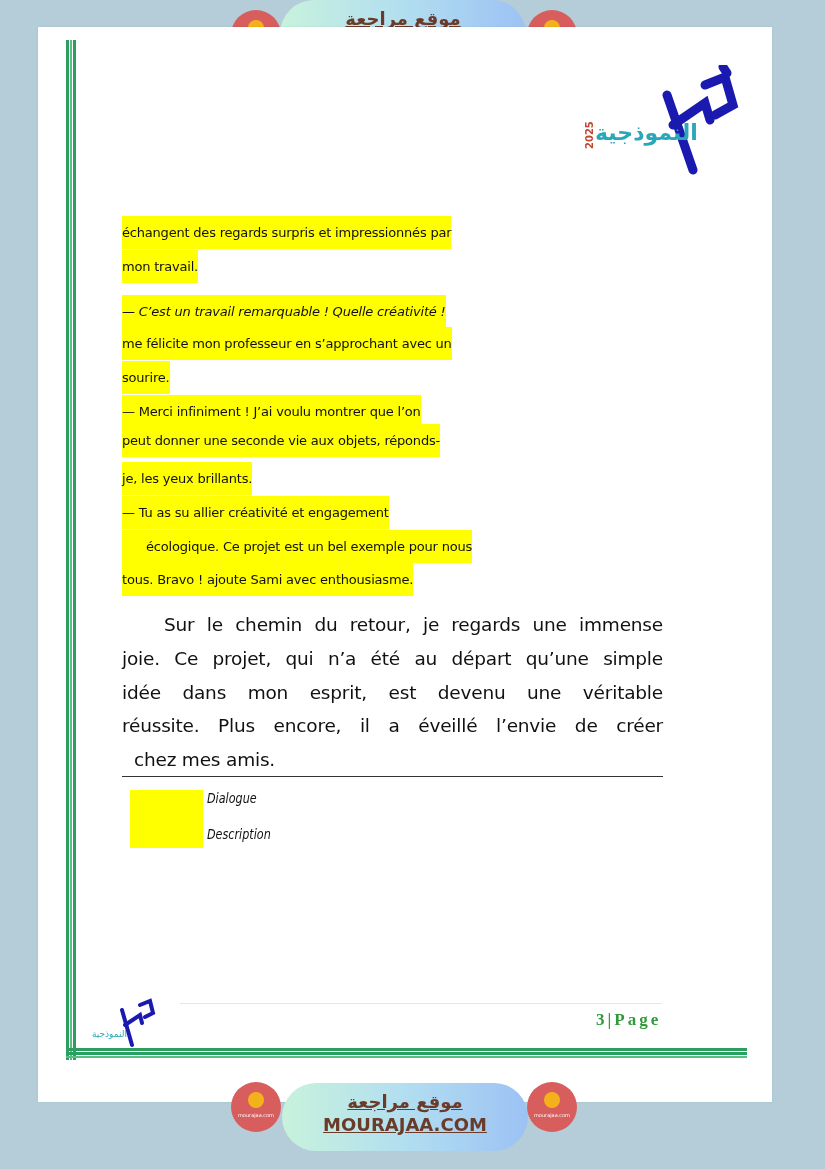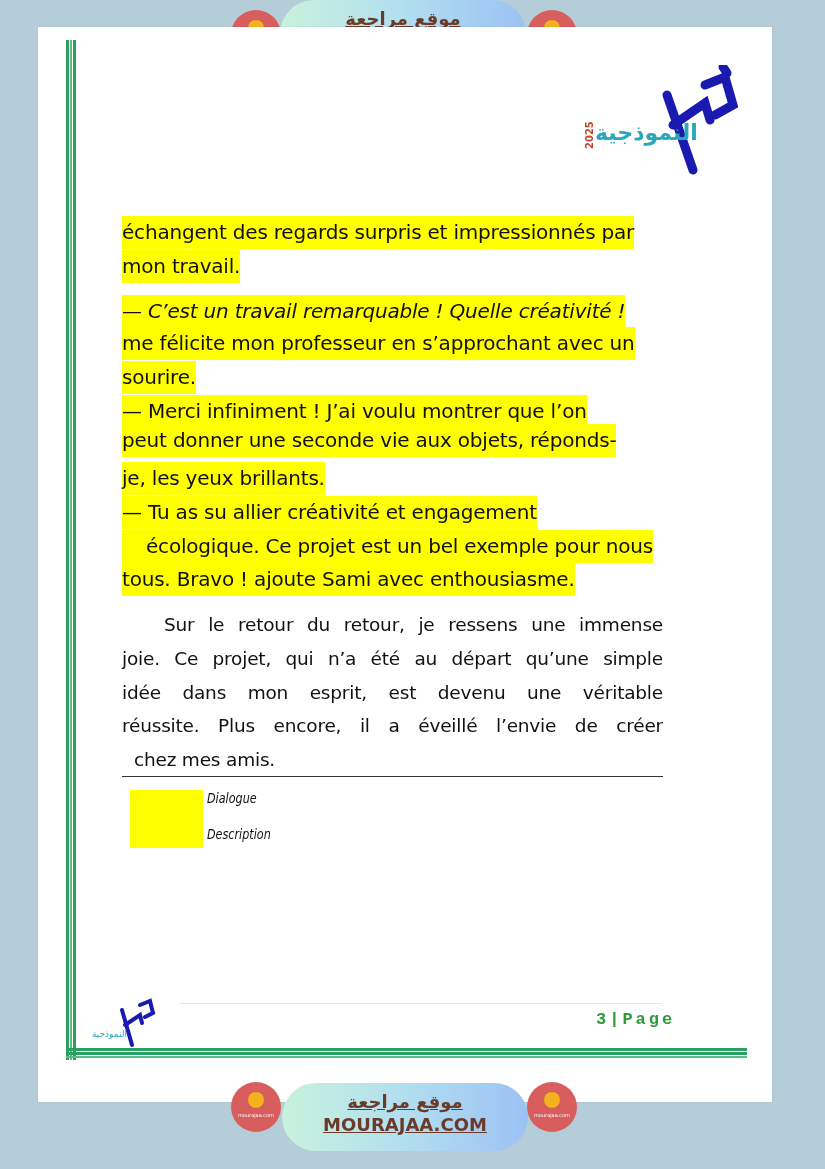--- a/index.html
+++ b/index.html
@@ -12,29 +12,29 @@
   .hline span { position:absolute; left:0; right:0; }
   .banner { position:absolute; left:280px; width:246px; height:68px; border-radius:34px;
             background:linear-gradient(90deg,#c8f2dc 0%,#b2def0 50%,#9cc2f4 100%);
             text-align:center; color:#6b3b2a; }
   .banner .ar { font-size:18px; font-weight:bold; text-decoration:underline; display:block; margin-top:8px; line-height:22px; }
   .banner .en { font-size:18px; font-weight:bold; text-decoration:underline; display:block; line-height:24px; font-family:"DejaVu Sans", sans-serif; }
   .badge { position:absolute; width:50px; height:50px; border-radius:50%; background:#d85d5d; }
   .badge .dot { position:absolute; left:17px; top:10px; width:16px; height:16px; border-radius:50%; background:#f3b21b; }
   .badge .cap { position:absolute; left:0; right:0; top:30px; font-size:5px; color:#fff; text-align:center; line-height:6px; }
   .hl { background:#ffff00; }
-  .line { position:absolute; left:122px; height:33px; line-height:33px; white-space:nowrap; font-size:20px; color:#111; font-family:"DejaVu Sans", sans-serif; letter-spacing:-0.2px; }
+  .line { position:absolute; left:122px; height:33px; line-height:33px; white-space:nowrap; font-size:13px; color:#111; font-family:"DejaVu Sans", sans-serif; letter-spacing:-0.2px; }
   .line.it { font-style:italic; }
   .jline { position:absolute; left:122px; width:541px; height:33px; line-height:33px; font-size:18.5px; color:#111; text-align:justify; text-align-last:justify; letter-spacing:-0.2px; }
   .jline.last { text-align-last:left; }
   .rule { position:absolute; left:122px; width:541px; height:1px; background:#333; top:776px; }
   .legend-box { position:absolute; left:130px; top:790px; width:73px; height:58px; background:#ffff00; }
   .legend-label { position:absolute; left:207px; font-style:italic; font-size:14px; color:#111; font-family:"DejaVu Sans", sans-serif; transform:scaleX(0.8); transform-origin:left; }
   .footer-rule { position:absolute; left:180px; top:1003px; width:482px; height:1px; background:#e6e6e6; }
-  .pagenum { position:absolute; left:596px; top:1010px; font-size:17px; font-weight:bold; color:#2f9a3a; letter-spacing:3px; font-family:Liberation Mono, monospace; }
+  .pagenum { position:absolute; left:596px; top:1010px; font-size:17px; font-weight:bold; color:#2f9a3a; letter-spacing:3px; font-family:Liberation Serif, serif; }
 </style>
 </head>
 <body>
 
 <div class="badge" style="left:231px; top:10px;">
   <div class="dot"></div>
   <div class="cap"><span>mourajaa.com</span></div>
 </div>
 <div class="banner" style="top:0px;">
   <span class="ar">موقع مراجعة</span>
@@ -74,21 +74,21 @@
 <div class="line hl it" style="top:295px;">— C’est un travail remarquable ! Quelle créativité !</div>
 <div class="line hl" style="top:327px;">me félicite mon professeur en s’approchant avec un</div>
 <div class="line hl" style="top:361px;">sourire.</div>
 <div class="line hl" style="top:395px;">— Merci infiniment ! J’ai voulu montrer que l’on</div>
 <div class="line hl" style="top:424px;">peut donner une seconde vie aux objets, réponds-</div>
 <div class="line hl" style="top:462px;">je, les yeux brillants.</div>
 <div class="line hl" style="top:496px;">— Tu as su allier créativité et engagement</div>
 <div class="line hl" style="top:530px;padding-left:24px;">écologique. Ce projet est un bel exemple pour nous</div>
 <div class="line hl" style="top:563px;">tous. Bravo !  ajoute Sami avec enthousiasme.</div>
 
-<div class="jline" style="top:608px; left:164px; width:499px;">Sur le retour du retour, je ressens une immense</div>
+<div class="jline" style="top:608px; left:164px; width:499px;">Sur le chemin du retour, je regards une immense</div>
 <div class="jline" style="top:642px;">joie. Ce projet, qui n’a été au départ qu’une simple</div>
 <div class="jline" style="top:676px;">idée dans mon esprit, est devenu une véritable</div>
 <div class="jline" style="top:709px;">réussite. Plus encore, il a éveillé l’envie de créer</div>
 <div class="jline last" style="top:743px;margin-left:12px;">chez mes amis.</div>
 
 <div class="rule"></div>
 
 <div class="legend-box"></div>
 <div class="legend-label" style="top:790px;">Dialogue</div>
 <div class="legend-label" style="top:826px;">Description</div>

